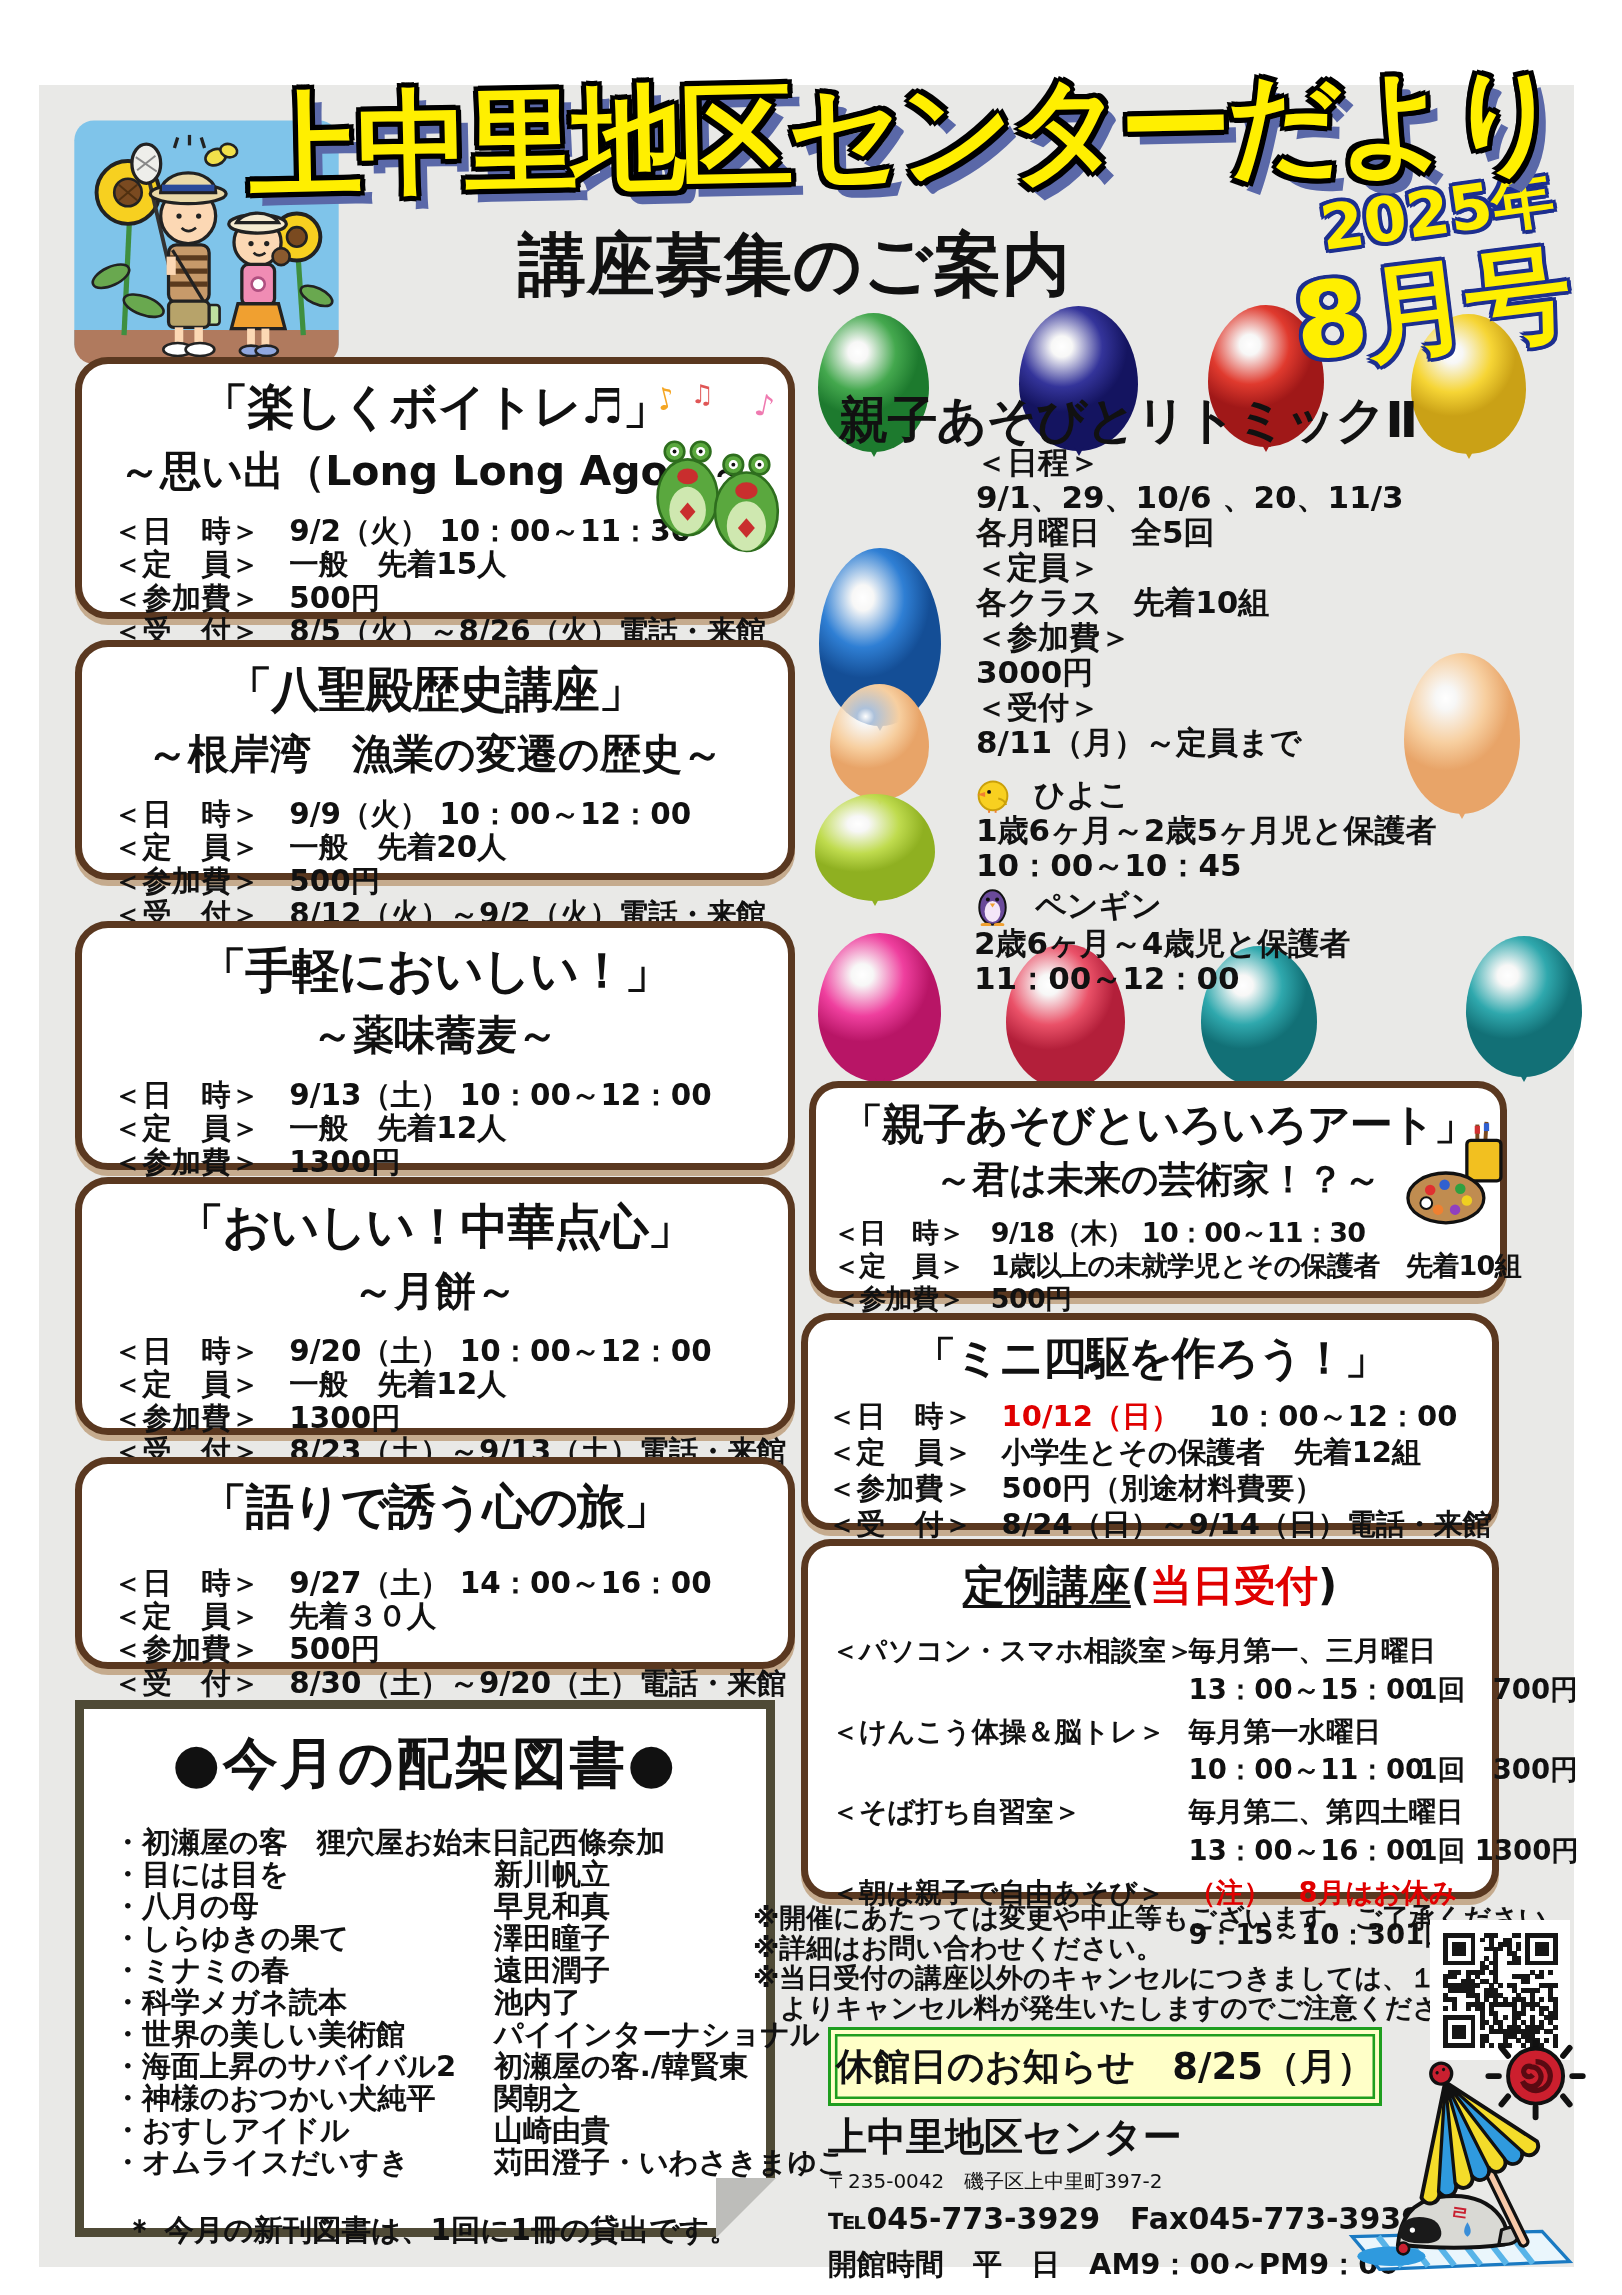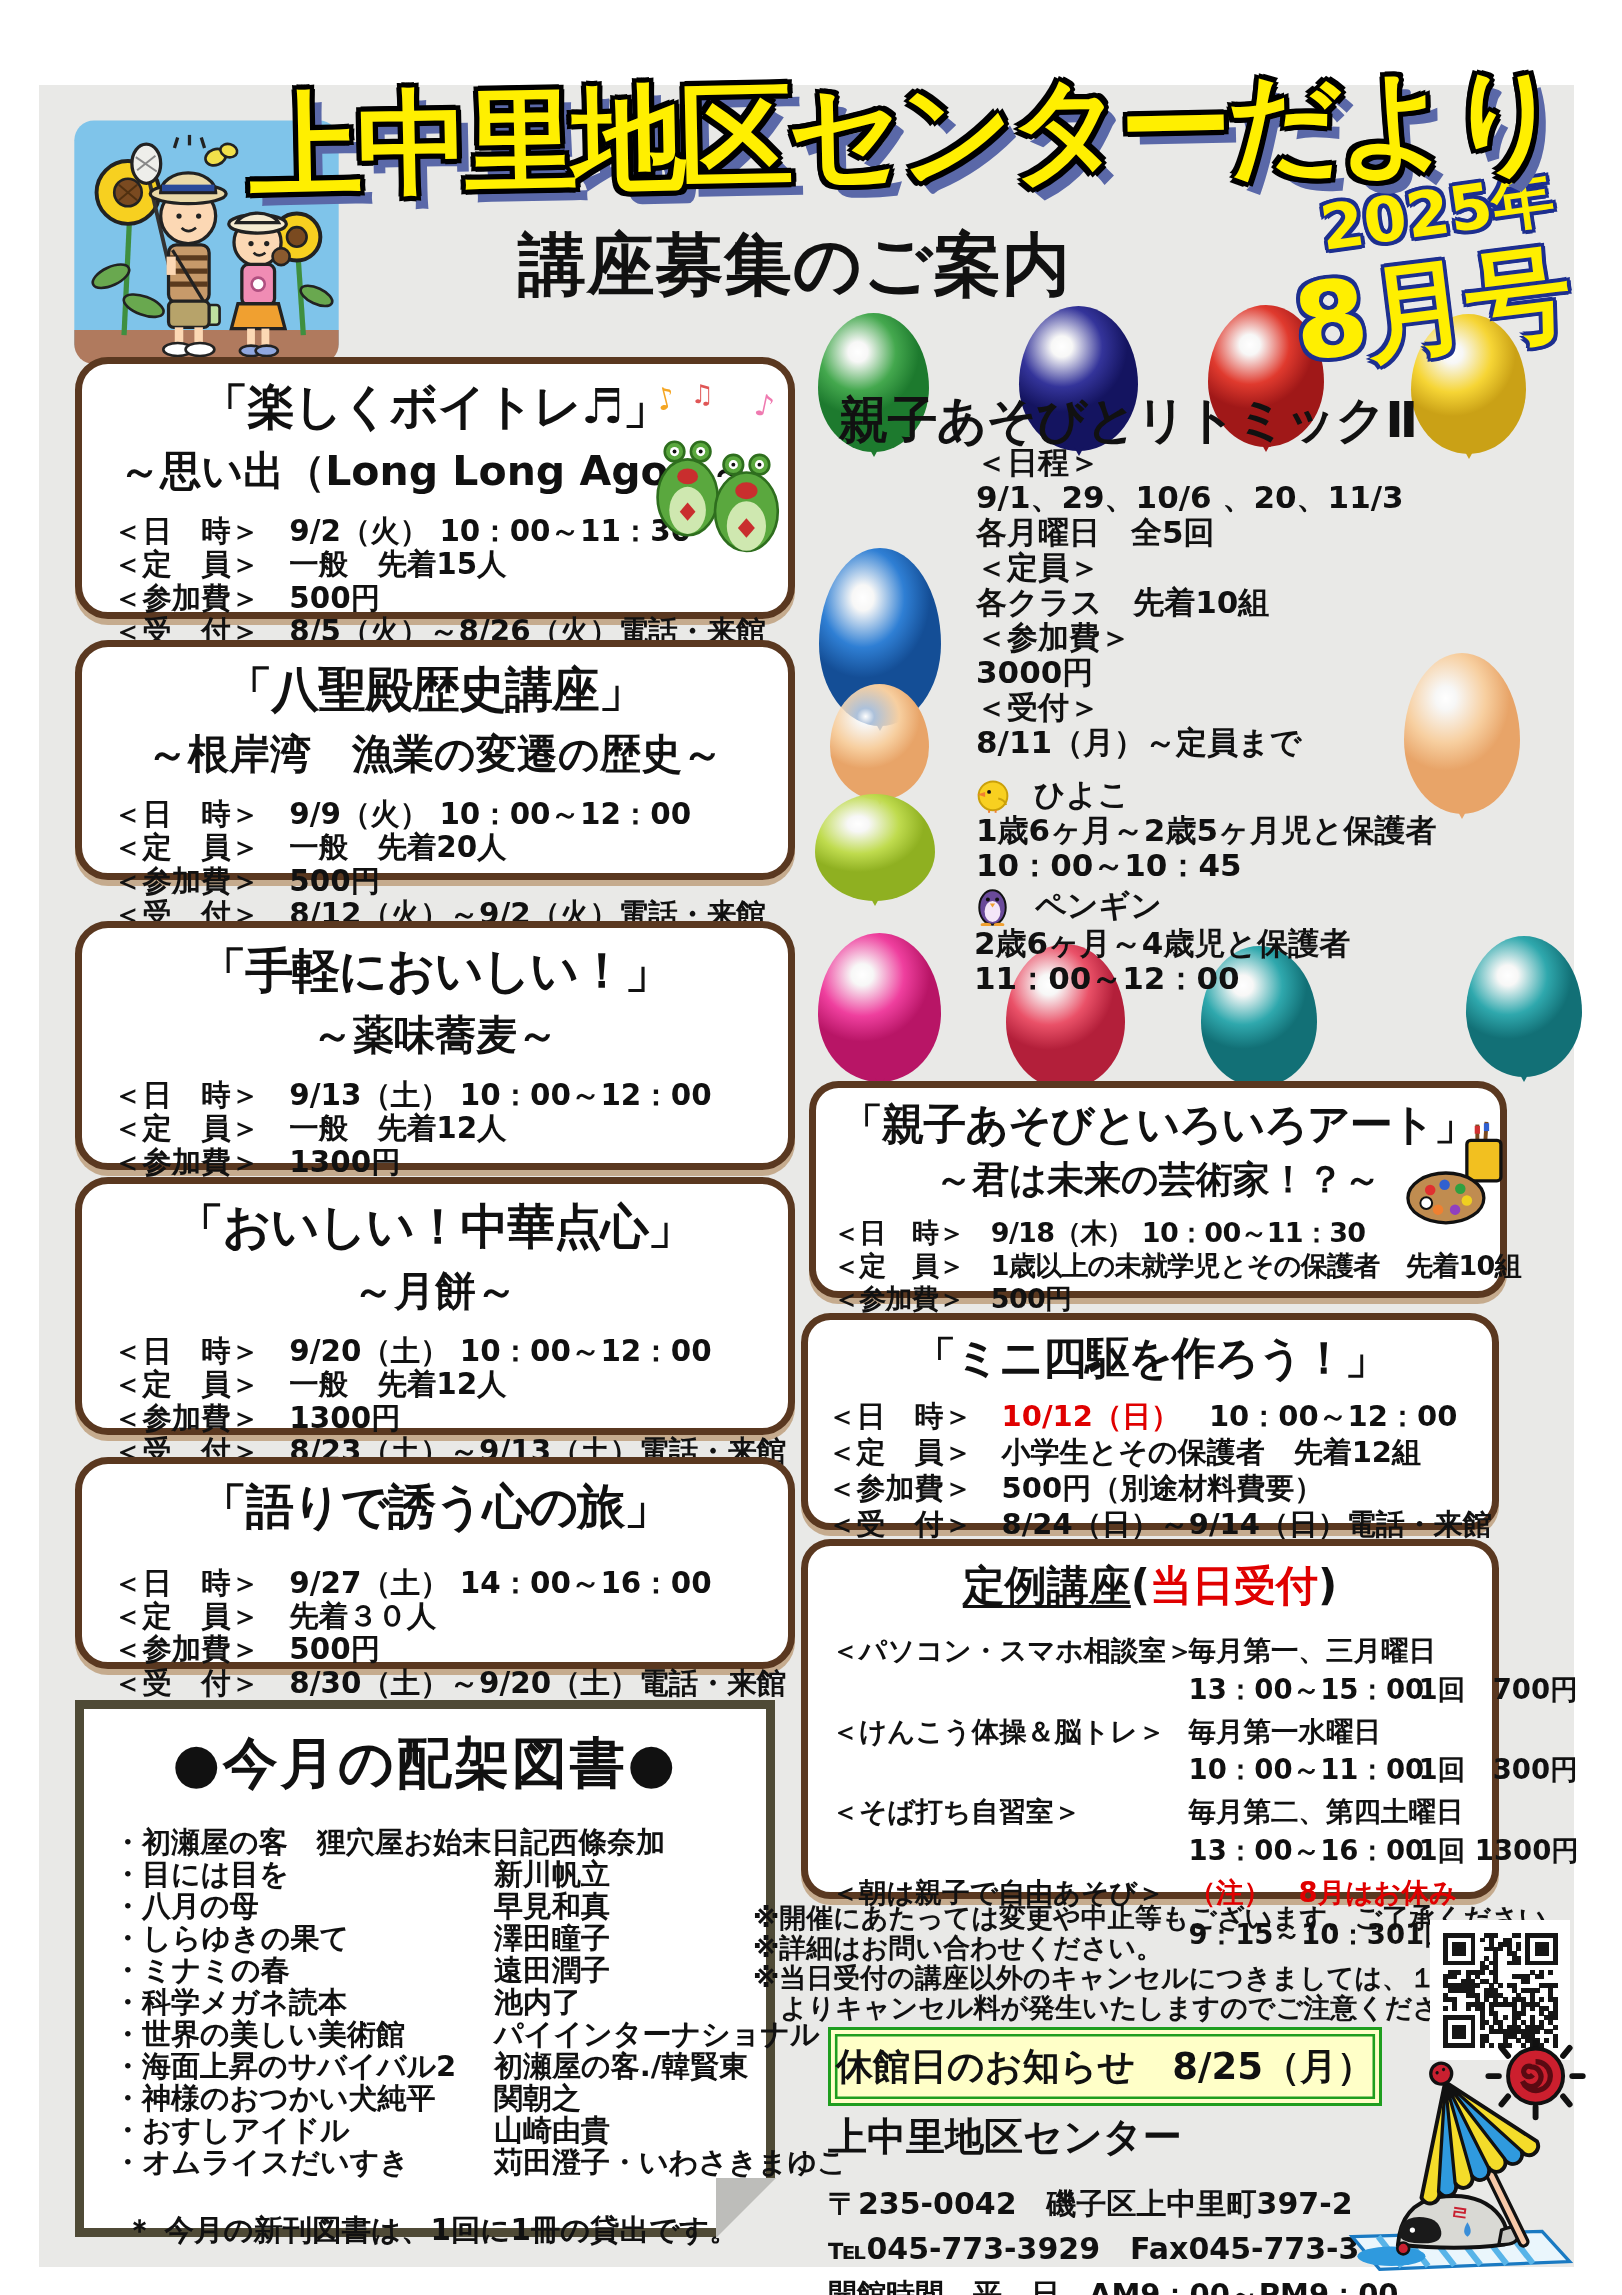--- a/index.html
+++ b/index.html
@@ -76,21 +76,21 @@
 
   
   #notes{left:753px;top:1903px;font-size:27px;font-weight:600;line-height:30px;white-space:nowrap;}
   #notes .und{text-decoration-thickness:2px;text-underline-offset:4.6px;}
   #closure-box{left:828px;top:2027px;width:554px;height:79px;background:#ffffc8;
     border:3.3px solid #1f9e1f;box-shadow:inset 0 0 0 3.9px #ffffc8,inset 0 0 0 6.5px #1f9e1f;
     box-sizing:border-box;display:flex;align-items:center;justify-content:center;}
   #closure-text{font-size:37px;font-weight:700;white-space:nowrap;}
   #footer{left:828px;top:2110px;white-space:nowrap;}
   #f-name{font-size:39px;font-weight:600;}
-  #f-addr{font-size:30px;font-weight:700;margin-top:20px;}
+  #f-addr{font-size:20px;font-weight:400;margin-top:4px;}
   #f-tel{font-size:30px;font-weight:600;margin-top:3.9px;}
   #f-hours1{font-size:29px;font-weight:600;margin-top:5.2px;}
 
   
   #qr-wrap{left:1430px;top:1920px;width:140px;height:140px;background:#fff;}
   #qr-grid{position:absolute;left:13px;top:13px;width:115px;height:115px;}
   #qr-grid b{position:absolute;width:4.6px;height:4.6px;background:#161616;}
 </style>
 </head>
 <body>

